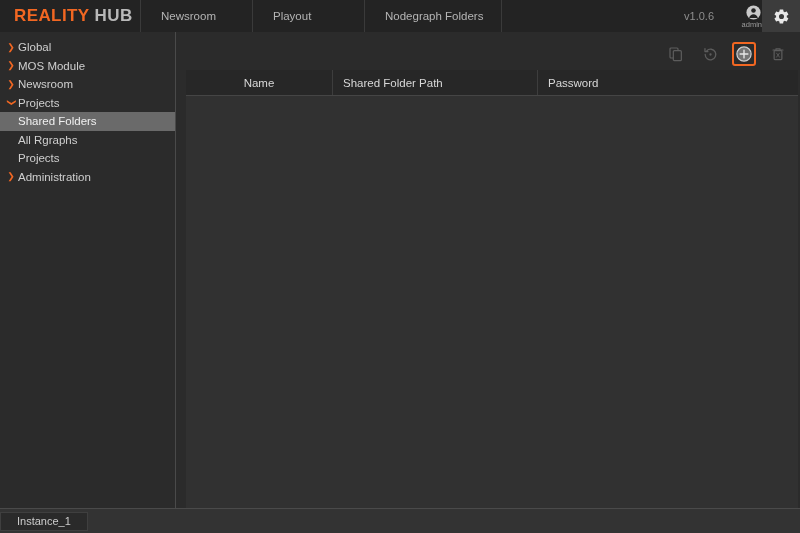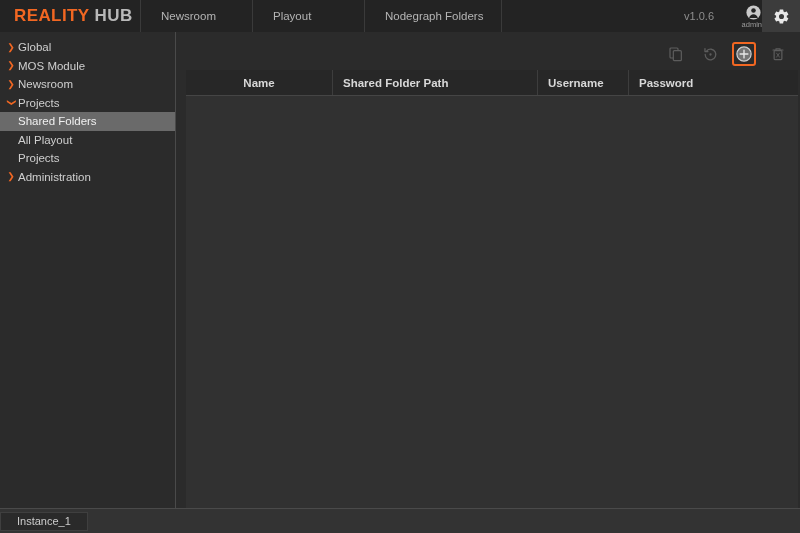--- a/index.html
+++ b/index.html
@@ -84,21 +84,20 @@
   .tree-item.child { padding-left:18px;text-align:center; }
   .tree-item.child .lbl { margin-left:0; }
   .tree-item .lbl { white-space:nowrap; }
 
   
   .content {
     flex:1 1 auto; min-width:0;
     background:#2b2b2b;
     display:flex; flex-direction:column;
     padding:6px 2px 0 10px;
-    font-weight:bold;
   }
   .panel {
     flex:1 1 auto; min-height:0;
     background:#313131;
     display:flex; flex-direction:column;
     margin-right:0px;
   }
   .toolbar {
     height:32px; flex:0 0 32px;
     background:#2b2b2b;
@@ -223,21 +222,21 @@
       <div class="tree-item">
         <span class="chev" style="transform: rotate(90deg);">❯</span>
         <span class="lbl">Projects</span>
       </div>
 
       <div class="tree-item child selected">
         <span class="lbl">Shared Folders</span>
       </div>
 
       <div class="tree-item child">
-        <span class="lbl">All Playout</span>
+        <span class="lbl">All Rgraphs</span>
       </div>
 
       <div class="tree-item child">
         <span class="lbl">Projects</span>
       </div>
 
       <div class="tree-item">
         <span class="chev">❯</span>
         <span class="lbl">Administration</span>
       </div>
@@ -286,21 +285,20 @@
           </span>
         </div>
       </div>
 
       <div class="panel">
         <div class="table">
 
           <div class="thead">
             <div class="th c-name">Name</div>
             <div class="th c-path">Shared Folder Path</div>
-            <div class="th c-user">Username</div>
             <div class="th c-pass">Password</div>
           </div>
 
           <div class="tbody"></div>
         </div>
       </div>
     </div>
   </div>
 
   <div class="bottombar">

